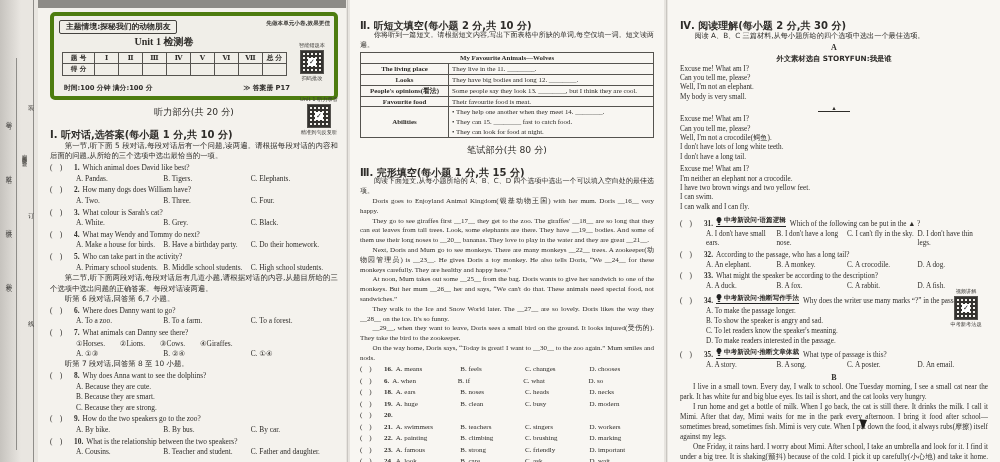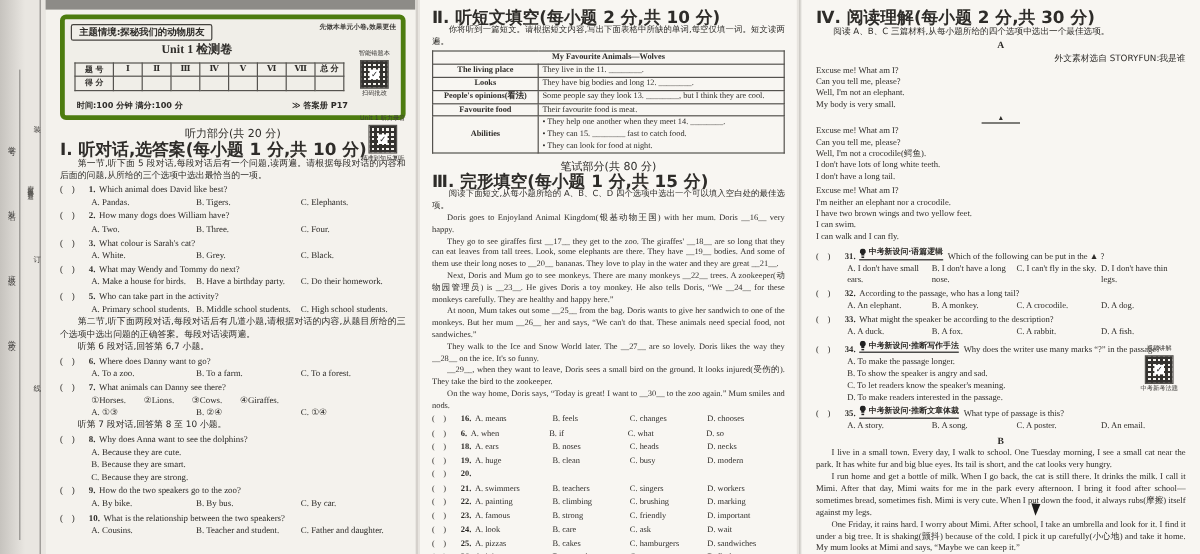--- a/index.html
+++ b/index.html
@@ -35,21 +35,21 @@
   .qr{width:24px;height:24px;margin:1px auto;position:relative;border:1px solid #55534f;
       background:repeating-linear-gradient(0deg,#34322f 0 2px,transparent 2px 4px),
                  repeating-linear-gradient(90deg,#34322f 0 2px,#f3f1ec 2px 4px)}
   .qr>span{position:absolute;left:7px;top:7px;right:7px;bottom:7px;background:#fff;color:#222;
            font-size:7px;line-height:9px;font-family:"DejaVu Sans",sans-serif}
   .qr1{position:absolute;right:3px;top:26px;width:38px}
   .qrl{position:absolute;right:4px;top:96px;width:46px;z-index:7}
   .qrv{position:absolute;right:10px;top:288px;width:48px;z-index:7}
   
   .ptitle{text-align:center;font-weight:normal;font-size:9.2px;margin:7px 0 3px}
-  .shead{font-weight:bold;font-size:14px;margin-top:3px}
+  .shead{font-weight:bold;font-size:10px;margin-top:13px}
   .intro{text-indent:2em;text-align:justify}
   .note{text-indent:2em}
   .q{margin-top:1.5px}
   .qline{display:flex;align-items:baseline}
   .paren{white-space:pre;flex:0 0 24px}
   .qnum{font-weight:bold;margin-right:3px;white-space:nowrap}
   .qtext{flex:1}
   .opts{display:flex;padding-left:26px}
   .opts .opt{flex:1 1 33%}
   .cols4 .opt{flex:1 1 25%}
@@ -65,21 +65,21 @@
   .wt .ttl{text-align:center;font-weight:bold}
   .wt .rl{width:88px;text-align:center;font-weight:bold}
   .para{text-indent:1.8em;text-align:justify}
   .clz .q{margin-top:1.7px}
   .clz .qline{display:flex}
   .clz .opts-inline{display:flex;flex:1}
   .clz .opts-inline .opt{flex:1 1 25%}
   
   .poem .pline{line-height:9.4px}
   .plabel{text-align:center;font-weight:bold;font-size:8px;margin-top:2px}
-  .psource{text-align:right;font-weight:normal;font-size:7.3px;margin:1px 0}
+  .psource{text-align:center;font-weight:bold;font-size:7.3px;margin:1px 0}
   .sepline{text-align:center;margin:2px 0 1px}
   .sep{display:inline-block;padding:0 13px;border-bottom:1.2px solid #2e2c29;font-size:5.6px;line-height:6px}
   
   #cursor{position:absolute;left:861px;top:418px;width:0;height:0;z-index:9;
           border-left:7px solid #1c1b1a;border-top:3px solid transparent;border-bottom:8px solid transparent;
           transform:rotate(-18deg)}
 </style>
 </head>
 <body>
 

